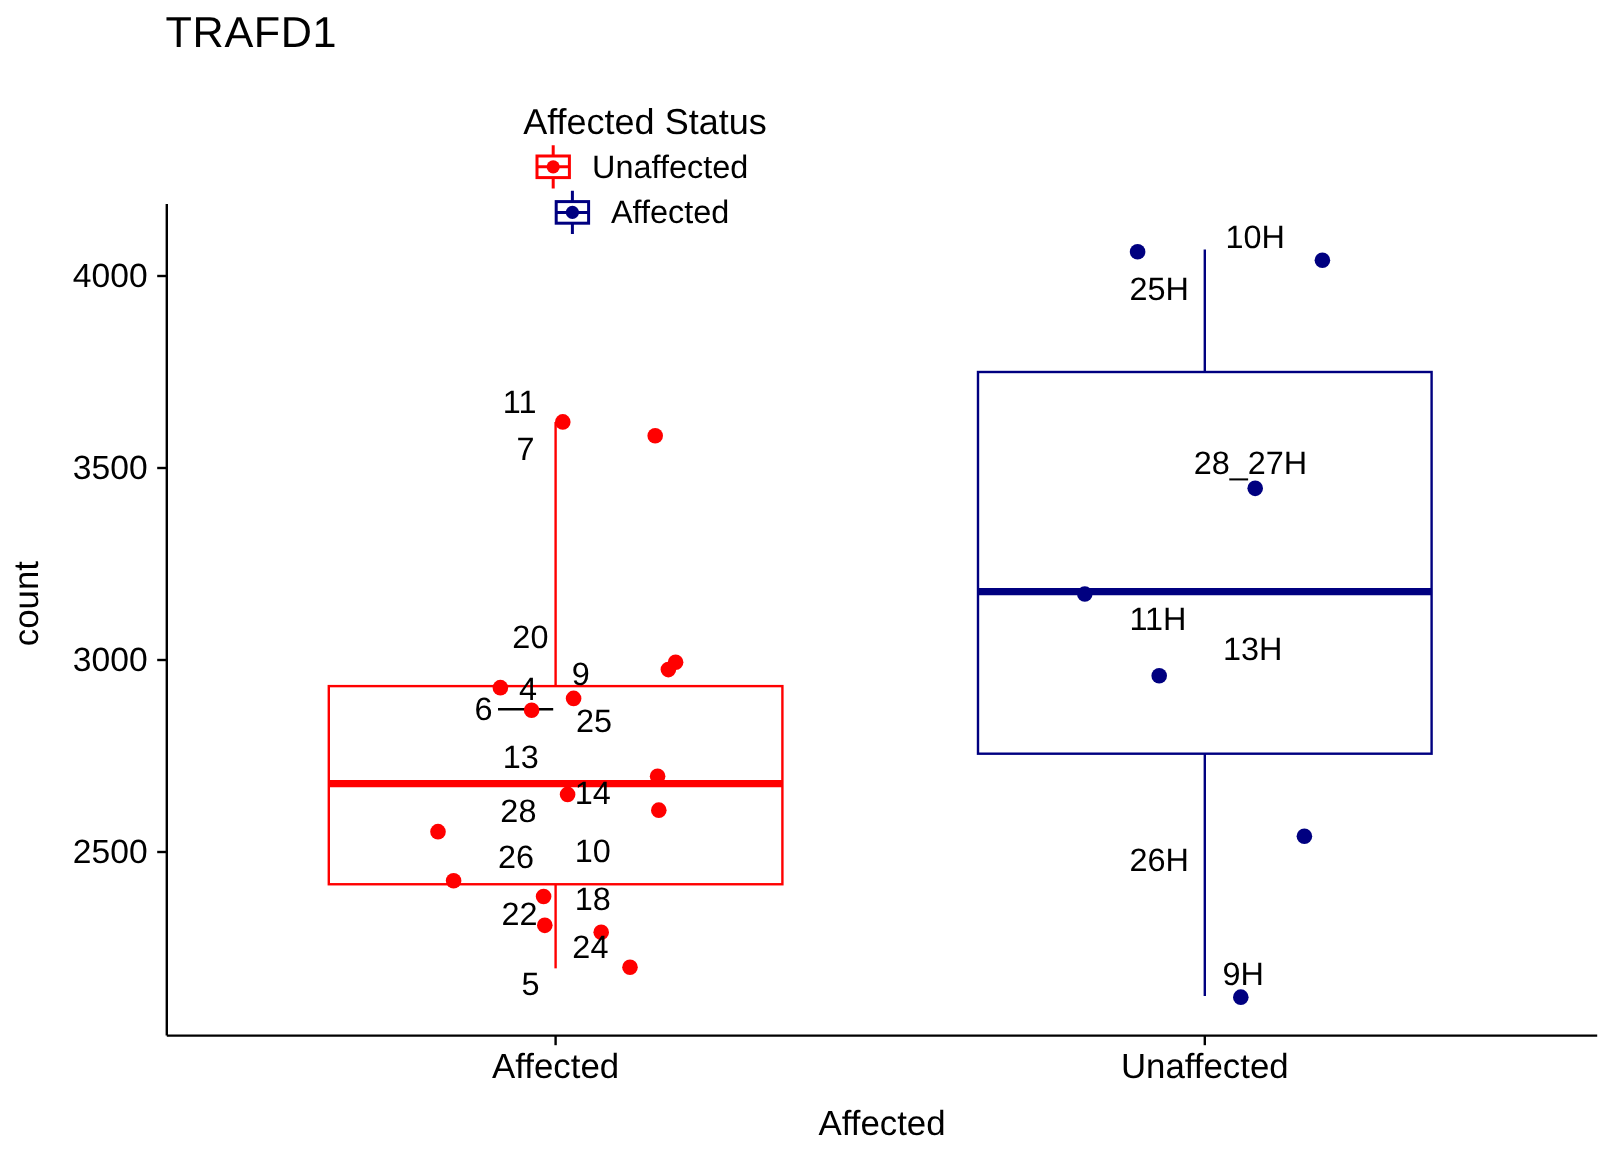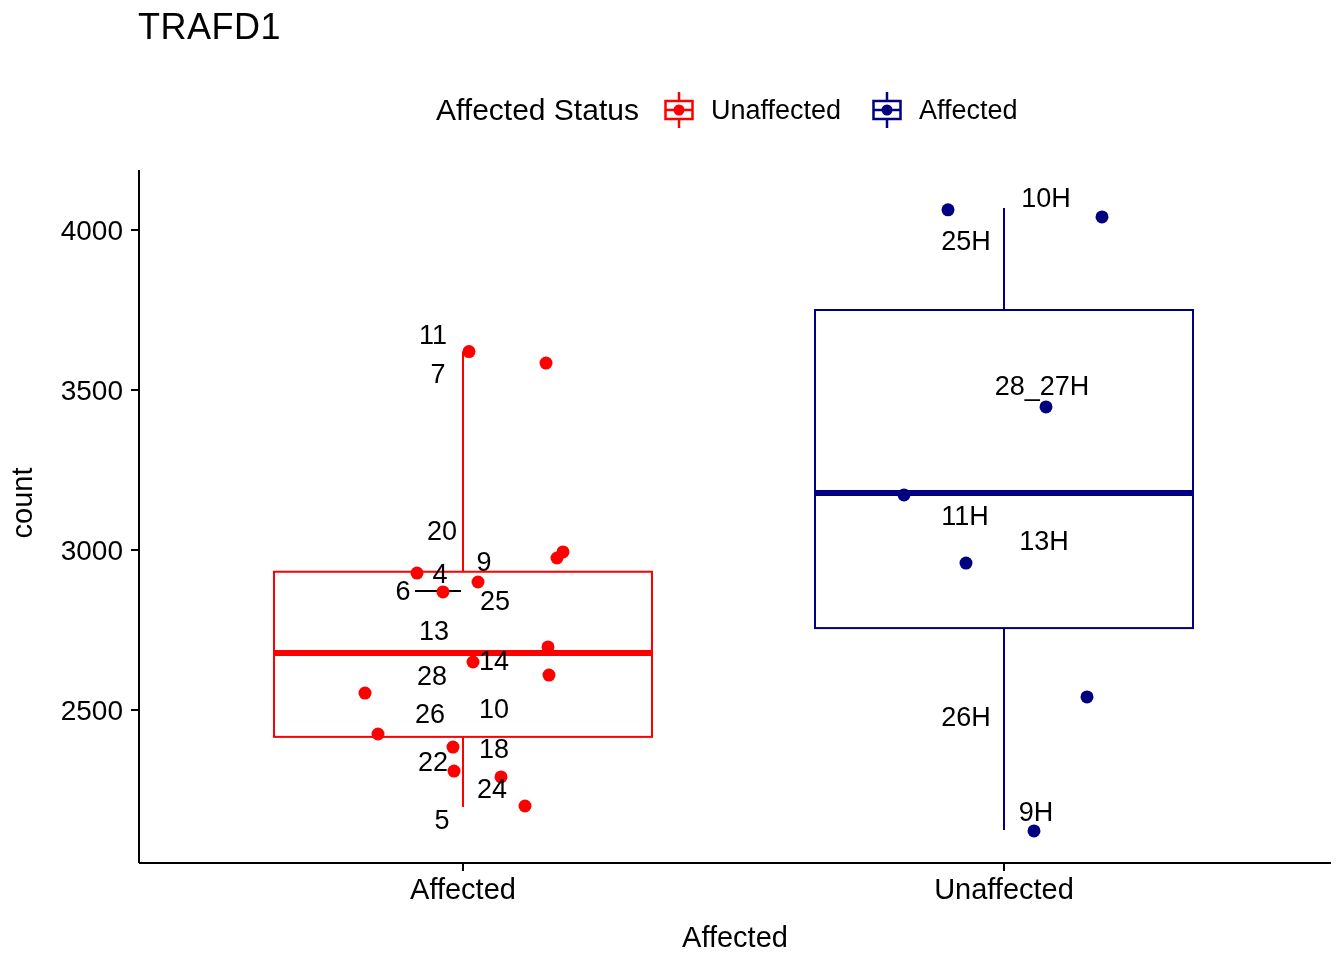--- a/index.html
+++ b/index.html
@@ -1,20 +1,20 @@
 <!DOCTYPE html>
 <html><head>
 <meta charset="utf-8">
 <style>
   html,body{margin:0;padding:0;background:#ffffff;}
   .figure{position:relative;width:1344px;height:960px;background:#ffffff;
           font-family:"Liberation Sans",sans-serif;overflow:hidden;}
   .title{position:absolute;left:138px;top:6px;font-size:36px;font-weight:400;
          color:#000;margin:0;letter-spacing:0.5px;}
-  .legend{position:absolute;left:436px;top:86px;display:flex;align-items:center;height:48px;}
+  .legend{position:absolute;left:436px;top:86px;display:flex;align-items:center;height:48px;flex-direction:column;}
   .legend-title{font-size:30px;color:#000;margin-right:24px;}
   .legend-item{display:flex;align-items:center;margin-right:30px;}
   .legend-item svg.key{margin-right:16px;display:block;}
   .key-label{font-size:27px;color:#000;}
   #plot{position:absolute;left:0;top:0;}
 </style>
 </head>
 <body>
 
 <div class="figure">

